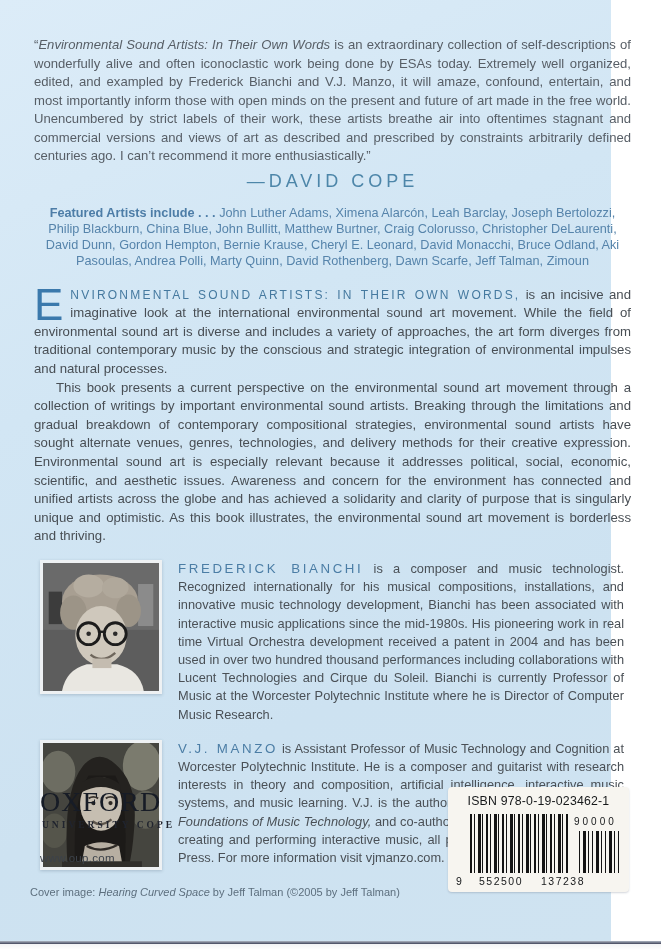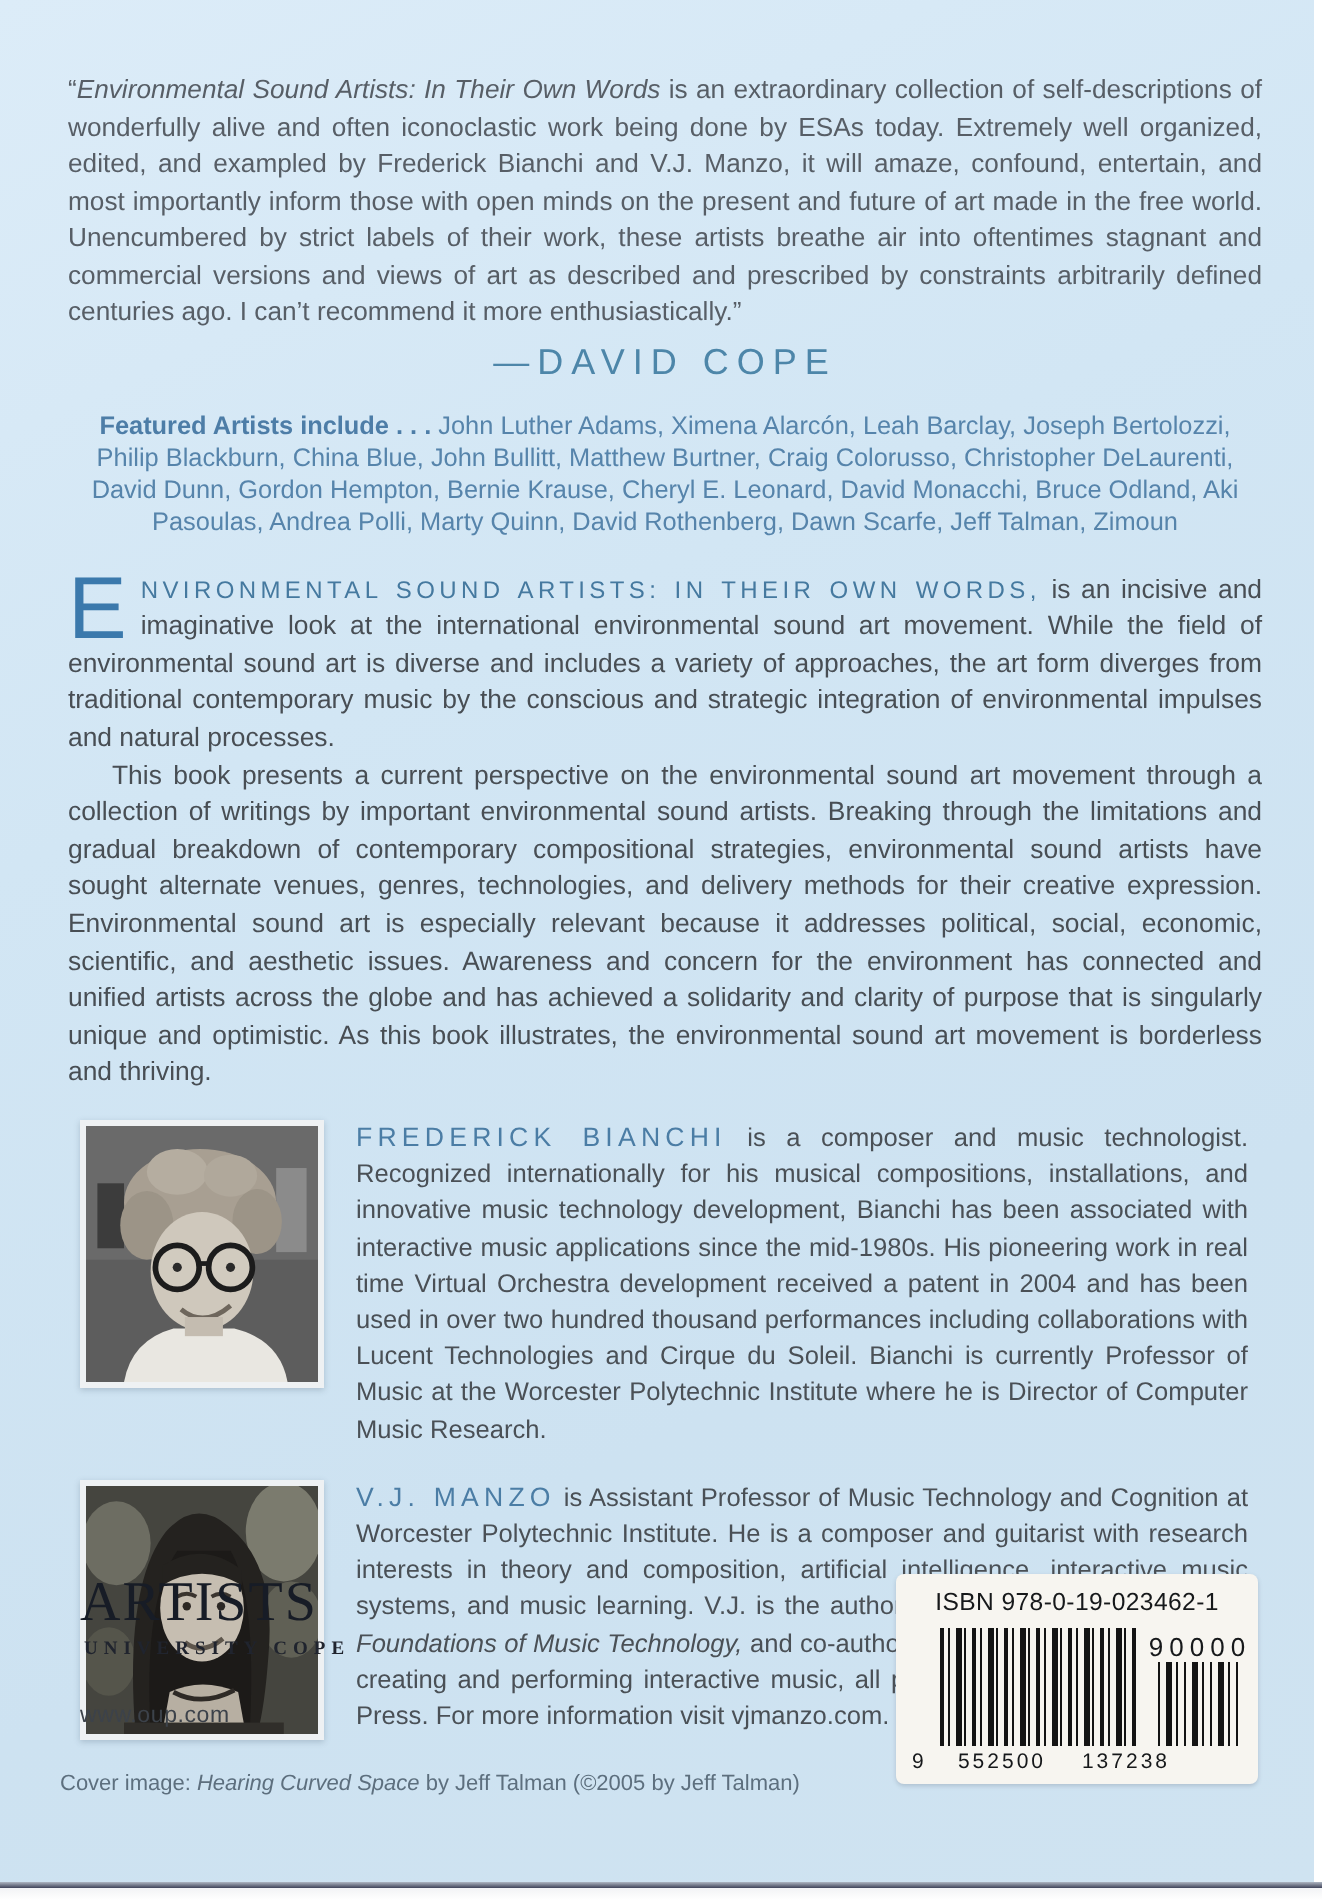--- a/index.html
+++ b/index.html
@@ -3,21 +3,21 @@
 <meta charset="utf-8">
 <style>
   html,body{margin:0;padding:0;}
   body{
     width:661px;height:950px;position:relative;overflow:hidden;
     background:#ffffff;
     font-family:"Liberation Sans", sans-serif;
     -webkit-font-smoothing:antialiased;
   }
   .book-cover{
-    position:absolute;left:0;top:0;width:657px;height:942px;
+    position:absolute;left:0;top:0;width:611px;height:942px;
     background:linear-gradient(155deg,#dcecf8 0%,#d2e6f4 35%,#cde2f1 70%,#cfe3f1 100%);
   }
   .book-edge{
     position:absolute;left:0;top:941px;width:661px;height:3px;
     background:linear-gradient(#aeb6c2,#40445a);
   }
   .surface{
     position:absolute;left:0;top:944px;width:661px;height:6px;
     background:linear-gradient(#f2f3f5,#ffffff);
   }
@@ -102,22 +102,22 @@
   }
   .bars-supp{
     position:absolute;left:131px;top:44px;width:42px;height:42px;
     background:
       repeating-linear-gradient(90deg,
         #141414 0 1px, rgba(0,0,0,0) 1px 4px,
         #141414 4px 7px, rgba(0,0,0,0) 7px 9px,
         #141414 9px 10px, rgba(0,0,0,0) 10px 13px);
   }
   .price-code{
-    position:absolute;left:126px;top:29px;width:52px;text-align:center;
-    font-size:13px;letter-spacing:3px;color:#16181a;
+    position:absolute;left:126px;top:29px;width:52px;
+    font-size:10px;letter-spacing:3px;color:#16181a;
   }
   .barcode-digits{
     position:absolute;left:8px;top:88px;width:165px;
     font-size:10.5px;color:#16181a;display:flex;
   }
   .bd-first{width:14px;}
   .bd-grp1{width:62px;text-align:center;letter-spacing:1.5px;}
   .bd-grp2{width:62px;text-align:center;letter-spacing:1.5px;}
 
   .credit{
@@ -189,21 +189,21 @@
           <path d="M46 108 Q61 116 78 107" fill="none" stroke="#2e2a26" stroke-width="2.5"></path>
           <rect x="20" y="124" width="84" height="6" fill="#302e2a"></rect>
         </svg>
       </div>
       <div class="bio-text"><span class="bio-name">V.J. MANZO</span><span> is Assistant Professor of Music Technology and Cognition at Worcester Polytechnic Institute. He is a composer and guitarist with research interests in theory and composition, artificial intelligence, interactive music systems, and music learning. V.J. is the author of </span><span class="ital">MAX/MSP/Jitter for Music, Foundations of Music Technology,</span><span> and co-author of </span><span class="ital">Interactive Composition</span><span> on creating and performing interactive music, all published by Oxford University Press. For more information visit vjmanzo.com.</span></div>
     </div>
 
   </div>
 
   <div class="oxford">
-    <div class="oxford-name">ARTISTS</div>
+    <div class="oxford-name">OXFORD</div>
     <div class="oxford-sub">UNIVERSITY COPE</div>
     <div class="oxford-site">www.oup.com</div>
   </div>
 
   <div class="barcode-box">
     <div class="isbn">ISBN 978-0-19-023462-1</div>
     <div class="bars-main"></div>
     <div class="price-code">90000</div>
     <div class="bars-supp"></div>
     <div class="barcode-digits">

